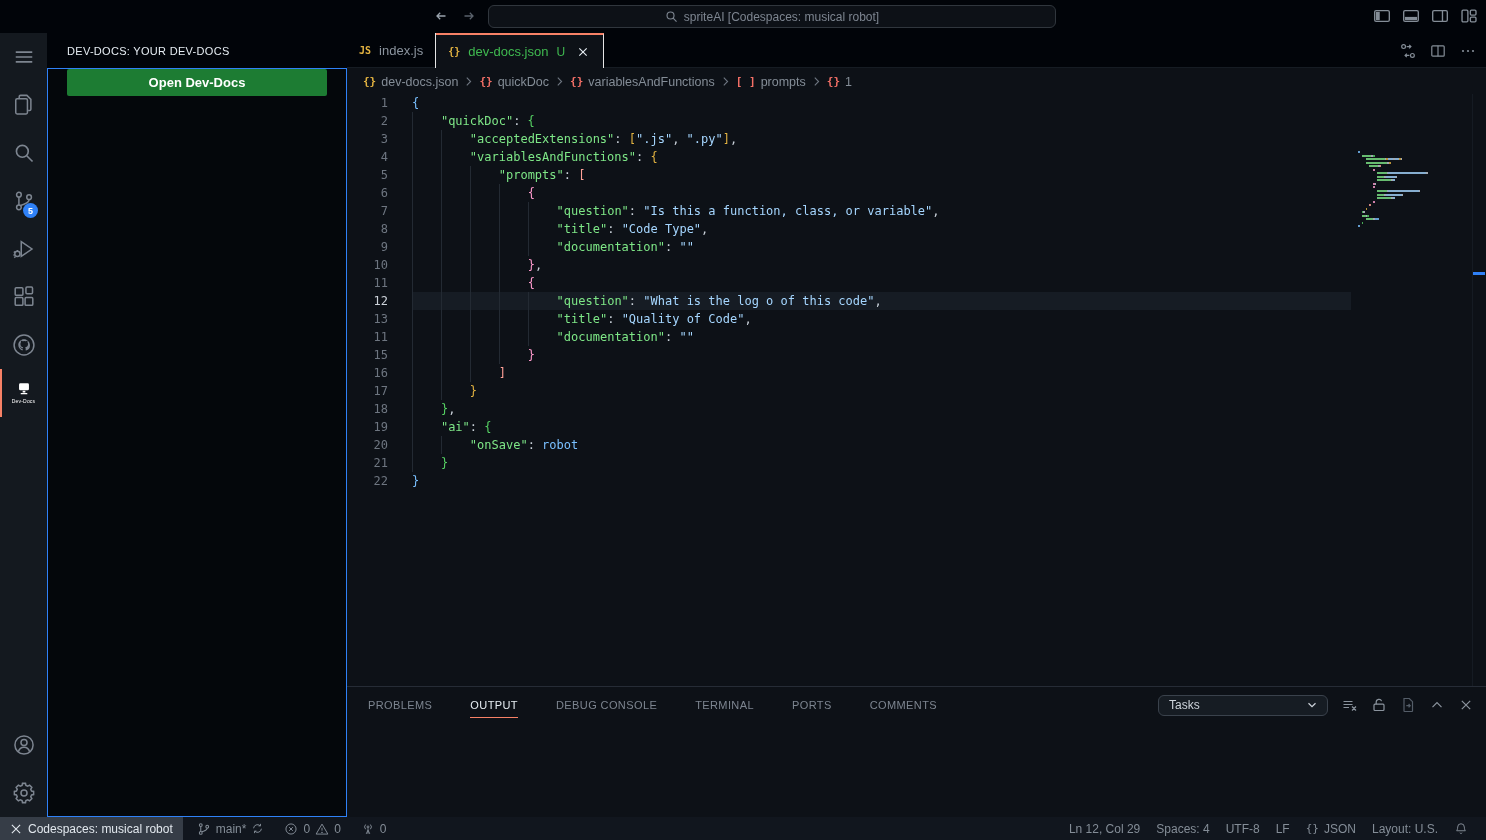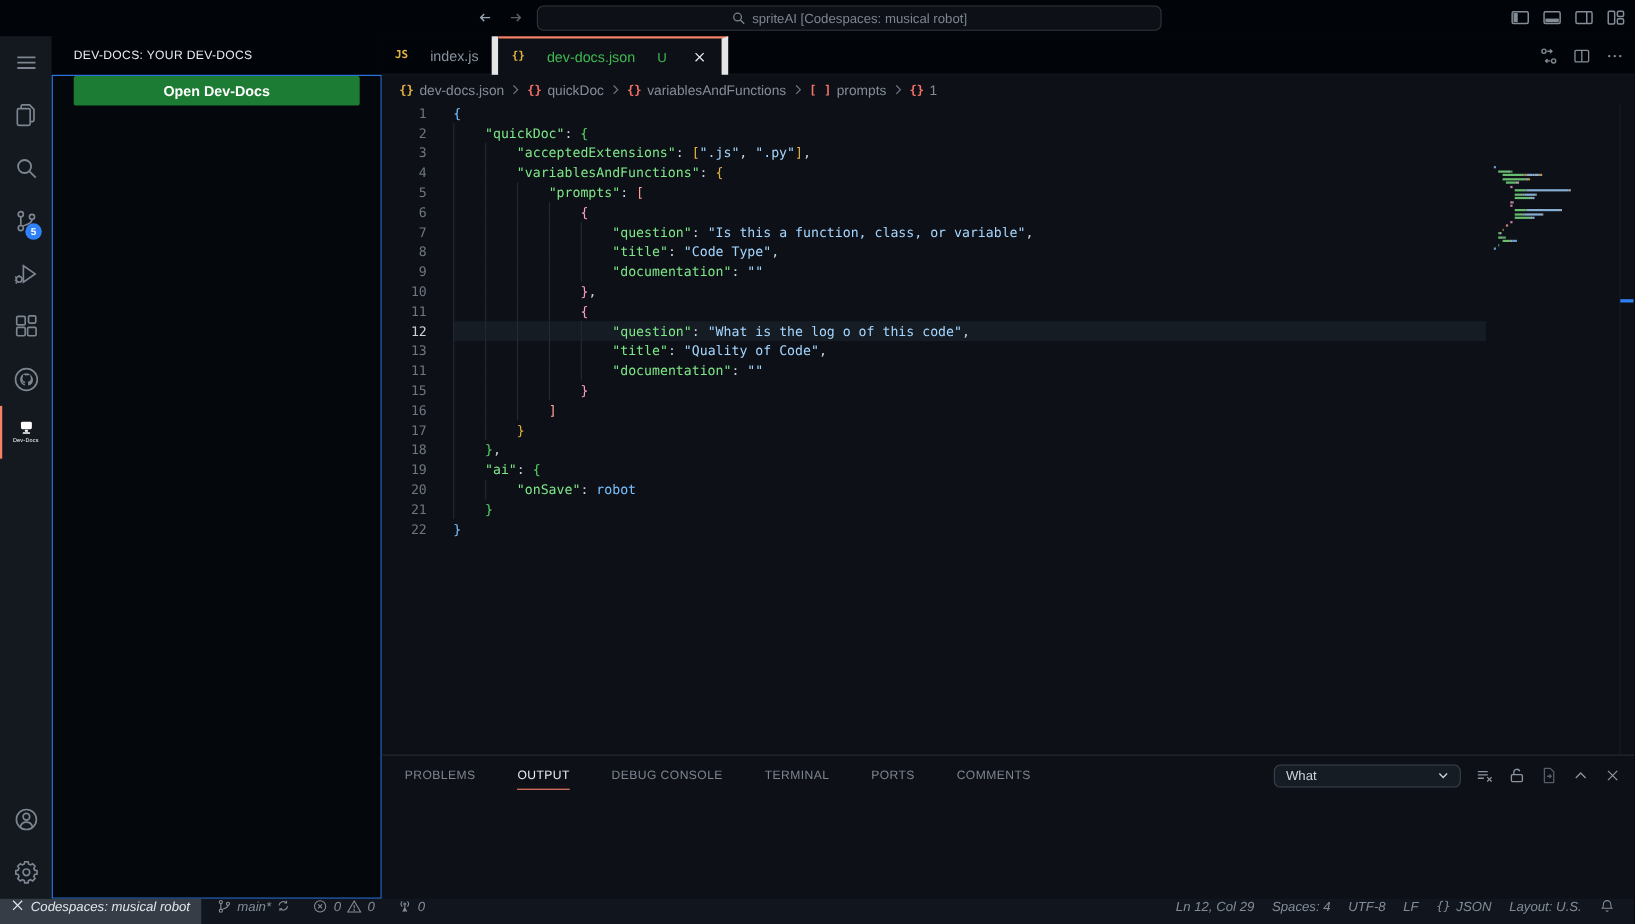--- a/index.html
+++ b/index.html
@@ -29,21 +29,21 @@
   .sidebar { position:absolute; left:47px; top:33px; width:300px; height:784px; background:#010409; }
   .sidebar-title { height:35px; display:flex; align-items:center; padding-left:20px; font-size:11px; color:#e6edf3; letter-spacing:.3px; }
   .webview { position:absolute; left:0; top:35px; width:300px; height:749px; background:#04070b; border:1px solid #2f81f7; }
   .sb-btn { margin:0 19px; height:27px; border-radius:2px; color:#fff; font-size:13px; font-weight:bold; display:flex; align-items:center; justify-content:center; cursor:pointer; }
   .sb-btn.primary { margin-top:16px; background:#2ea043; }
   .sb-btn.secondary { background:#1d7c33; }
 
   
   .editorgroup { position:absolute; left:347px; top:33px; width:1139px; height:653px; background:#0d1117; }
   .tabbar { position:absolute; left:0; top:0; right:0; height:35px; background:#010409; border-bottom:1px solid #161c23; display:flex; }
-  .tab { position:relative; height:35px; display:flex; align-items:center; gap:20px; padding:0 12px; font-size:13px; color:#8b949e; border-right:6px solid #e5e5e5; cursor:pointer; }
+  .tab { position:relative; height:35px; display:flex; align-items:center; gap:8px; padding:0 12px; font-size:13px; color:#8b949e; border-right:1px solid #e5e5e5; cursor:pointer; }
   .tab.active { background:#0d1117; border-top:2px solid #f78166; color:#3fb950; }
   .tab .fileicon { font-family:"DejaVu Sans Mono", monospace; font-weight:bold; font-size:10px; color:#e3b341; }
   .tab .git-badge { font-size:12px; }
   .tab .close { color:#e6edf3; width:16px; height:16px; display:flex; align-items:center; justify-content:center; margin-left:2px; }
   .editor-actions { position:absolute; right:10px; top:0; height:35px; display:flex; align-items:center; gap:14px; color:#848d97; }
   .editor-actions .icon { width:16px; height:16px; cursor:pointer; }
 
   .breadcrumbs { position:absolute; left:0; top:36px; right:0; height:25px; display:flex; align-items:center; padding-left:16px; font-size:12.5px; color:#848d97; }
   .bc-item { display:flex; align-items:center; gap:5px; cursor:pointer; }
   .bc-icon { font-family:"DejaVu Sans Mono", monospace; font-weight:bold; font-size:11px; }
@@ -77,21 +77,21 @@
   .ptab.active::after { content:""; position:absolute; left:0; right:0; bottom:5px; height:1px; background:#f78166; }
   .panel-right { margin-left:auto; display:flex; align-items:center; gap:14px; }
   .panel-select { width:170px; height:21px; background:#161c23; border:1px solid #3a424c; border-radius:6px; display:flex; align-items:center; padding:0 8px 0 10px; font-size:12px; color:#cdd3da; cursor:pointer; }
   .panel-select .chev { margin-left:auto; display:flex; color:#cdd3da; }
   .panel-actions { display:flex; align-items:center; gap:13px; color:#8b949e; }
   .panel-actions .icon { width:16px; height:16px; cursor:pointer; }
   .panel-actions .icon.dim { color:#545d68; }
 
   
   .statusbar { position:absolute; left:0; top:817px; width:1486px; height:23px; background:#11161e; display:flex; align-items:stretch; font-size:12px; color:#848d97; }
-  .sb-item { display:flex; align-items:flex-start; gap:5px; cursor:pointer;font-style:italic; }
+  .sb-item { display:flex; align-items:center; gap:5px; cursor:pointer; }
   .sb-remote { background:#363d47; color:#e1e7ed; padding:0 10px; gap:6px; }
   .sb-left { display:flex; align-items:stretch; }
   .sb-left .sb-item:not(.sb-remote) { padding:0 6px; }
   .sb-left .gap { width:8px; }
   .sb-right { margin-left:auto; display:flex; align-items:stretch; padding-right:10px; }
   .sb-right .sb-item { padding:0 8px; }
   .braces { font-family:"DejaVu Sans Mono", monospace; font-size:11px; }
 </style>
 </head>
 <body>
@@ -518,21 +518,21 @@
       <div class="panel-tabs" id="paneltabs">
           <div class="ptab">PROBLEMS</div>
           <div class="ptab active">OUTPUT</div>
           <div class="ptab">DEBUG CONSOLE</div>
           <div class="ptab">TERMINAL</div>
           <div class="ptab">PORTS</div>
           <div class="ptab">COMMENTS</div>
         </div>
       <div class="panel-right">
         <div class="panel-select">
-          <span>What</span>
+          <span>Tasks</span>
           <span class="chev icon">
               <svg width="14" height="14" viewBox="0 0 16 16" fill="none" stroke="currentColor" stroke-width="1.4">
                 <path d="M4 6l4 4 4-4"></path>
               </svg>
             </span>
         </div>
         <div class="panel-actions">
           <span class="icon">
               <svg width="16" height="16" viewBox="0 0 16 16" fill="none" stroke="currentColor" stroke-width="1.2">
                 <path d="M1.5 4.5h9M1.5 7.5h9M1.5 10.5h5.5M10 9.5l4 4M14 9.5l-4 4"></path>

